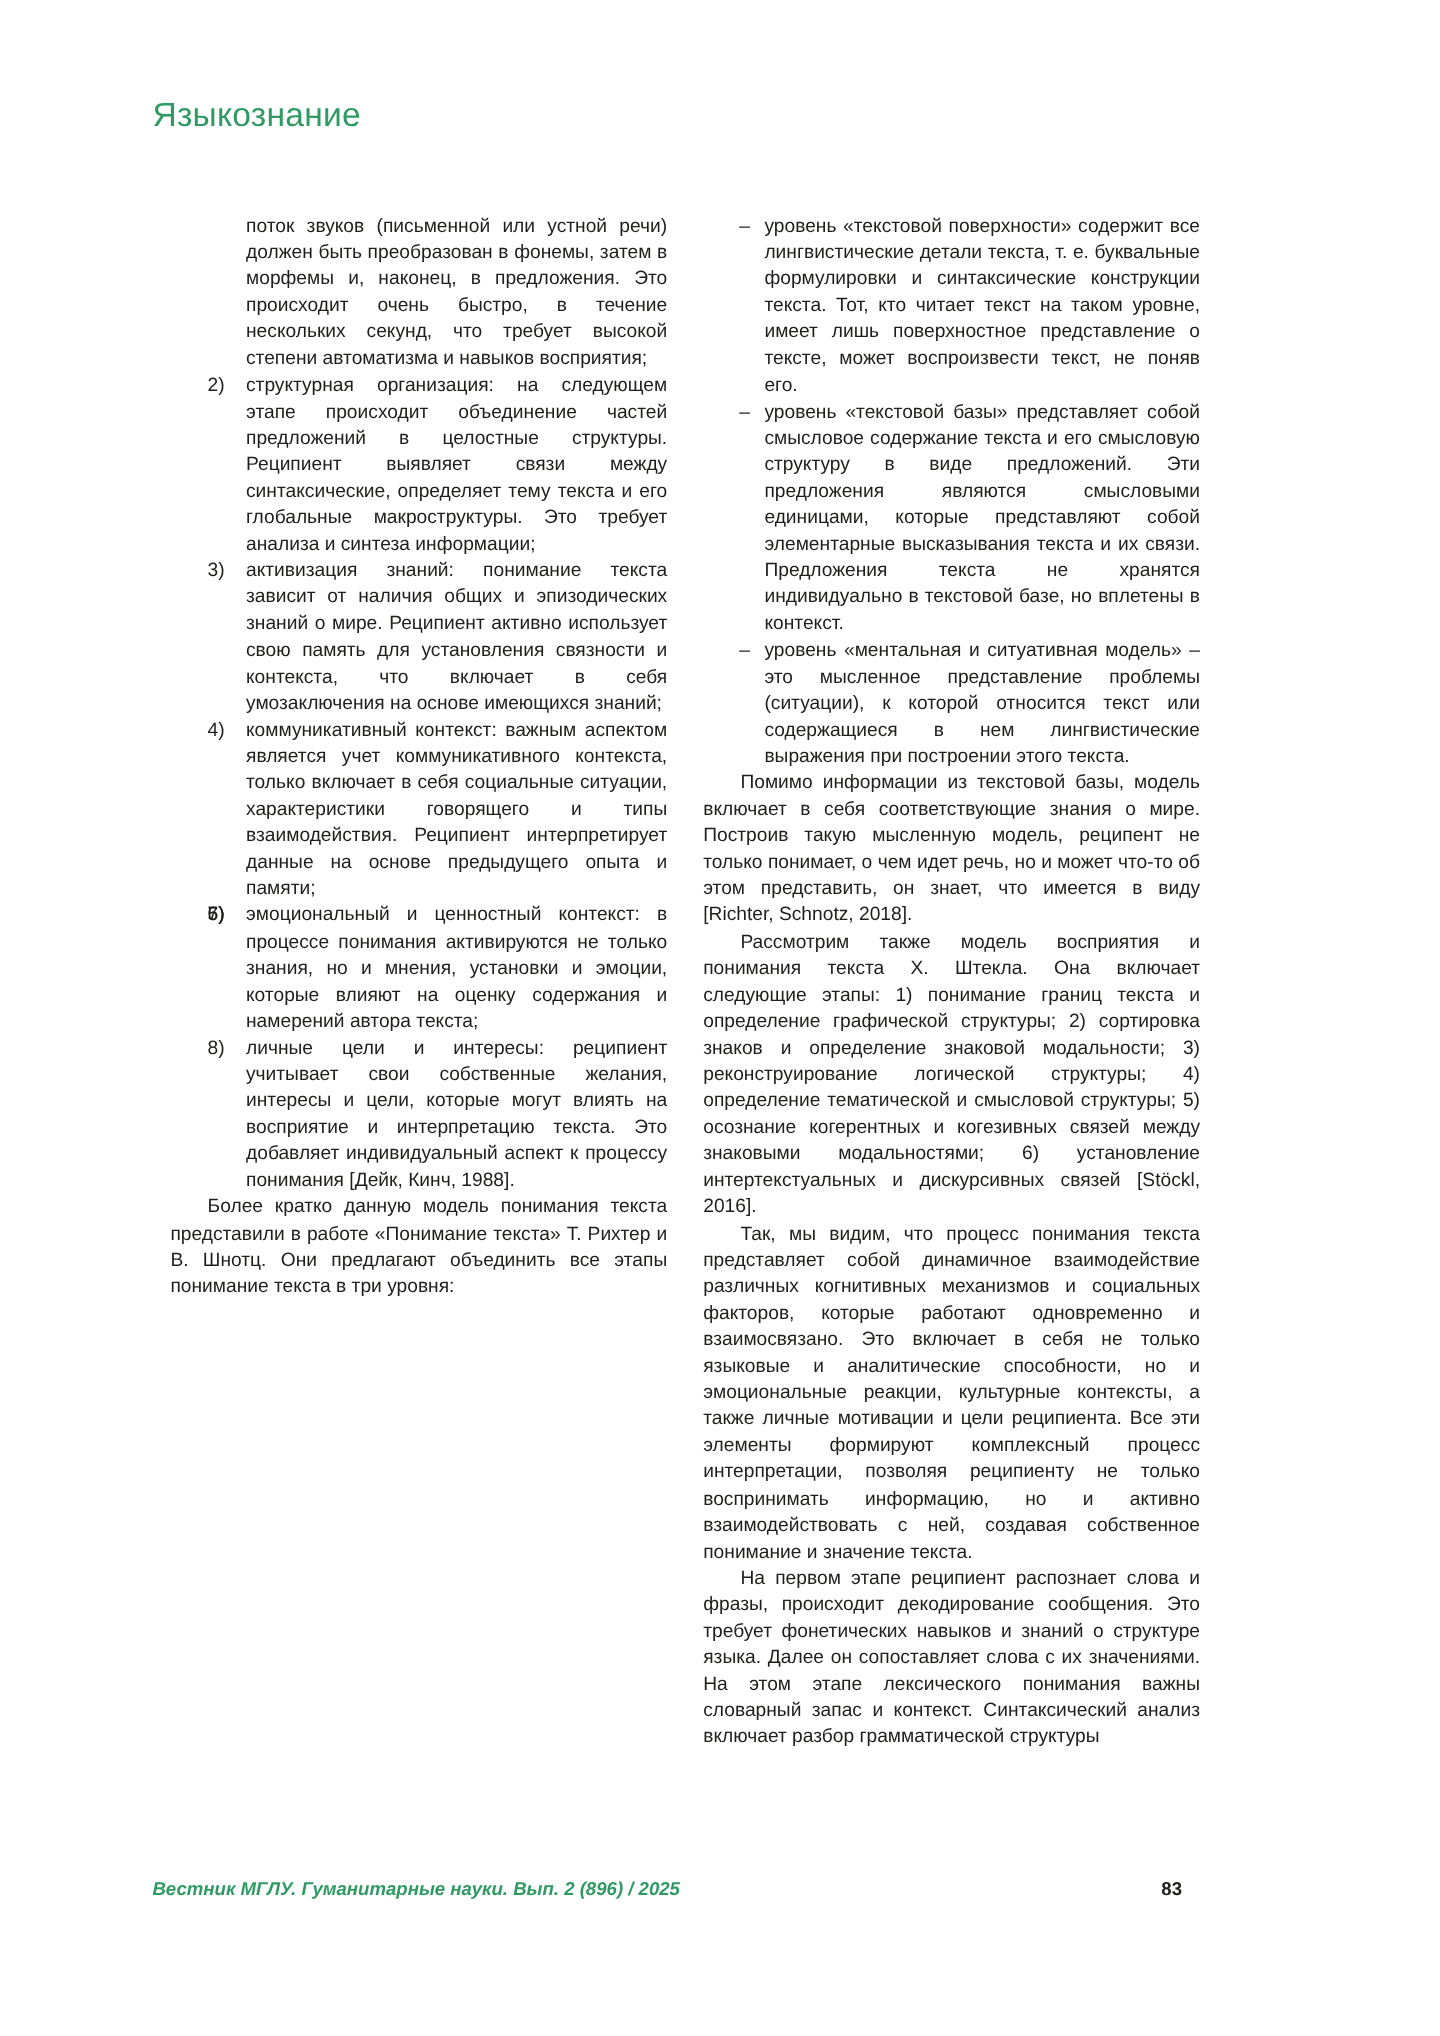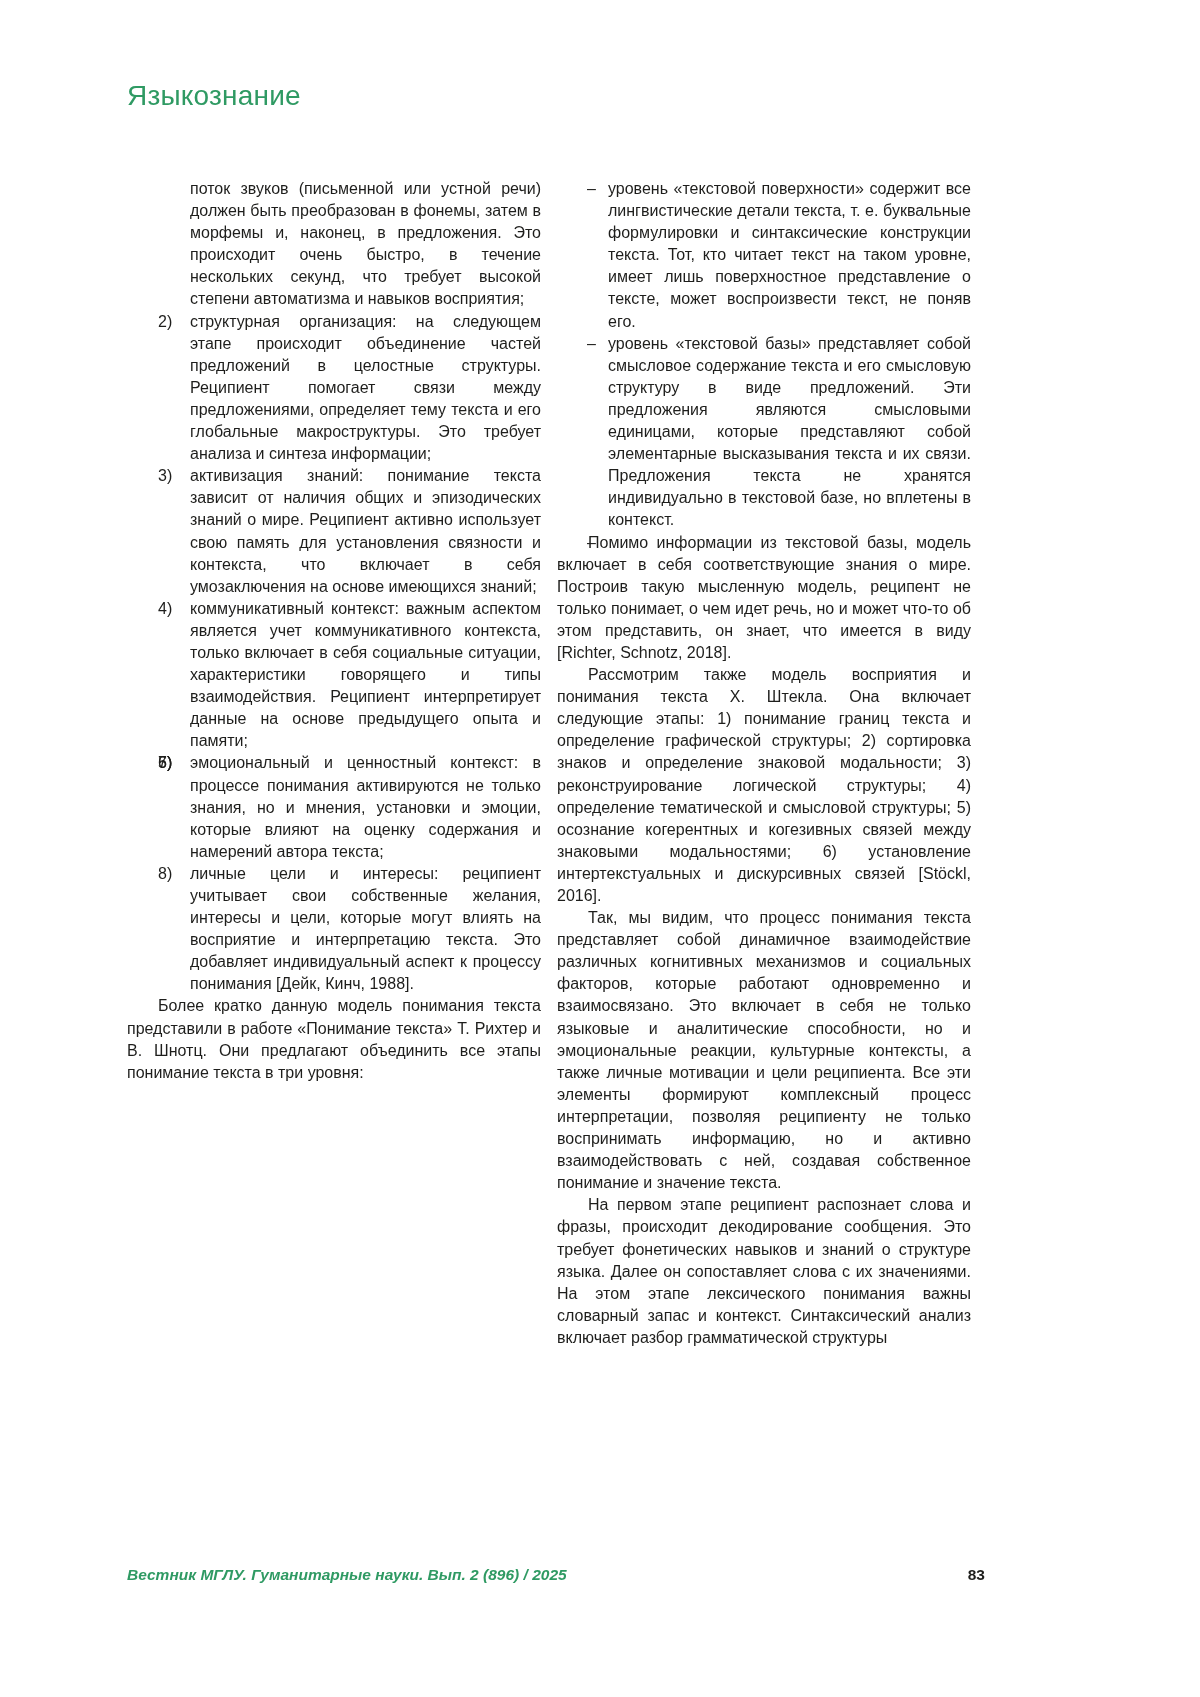--- a/index.html
+++ b/index.html
@@ -21,25 +21,25 @@
     left:127px;
     top:80px;
     margin:0;
     font-size:28px;
     font-weight:400;
     color:var(--accent);
     letter-spacing:0.2px;
   }
   .content{
     position:absolute;
-    left:127px;
+    left:142px;
     top:178px;
     width:858px;
     display:flex;
-    gap:16px;
+    gap:30px;
   }
   .col{
     width:414px;
     font-size:16px;
     line-height:22.1px;
     text-align:justify;
   }
   
   .list-item{
     position:relative;
@@ -98,21 +98,21 @@
 
   <div class="content">
 
     <div class="col">
       <div class="list-item">
         <span class="num"></span>
         <span class="item-text">поток звуков (письменной или устной речи) должен быть преобразован в фонемы, затем в морфемы и, наконец, в предложения. Это происходит очень быстро, в течение нескольких секунд, что требует высокой степени автоматизма и навыков восприятия;</span>
       </div>
       <div class="list-item">
         <span class="num">2)</span>
-        <span class="item-text">структурная организация: на следующем этапе происходит объединение частей предложений в целостные структуры. Реципиент помогает связи между предложениями, определяет тему текста и его глобальные макроструктуры. Это требует анализа и синтеза информации;</span>
+        <span class="item-text">структурная организация: на следующем этапе происходит объединение частей предложений в целостные структуры. Реципиент выявляет связи между синтаксические, определяет тему текста и его глобальные макроструктуры. Это требует анализа и синтеза информации;</span>
       </div>
       <div class="list-item">
         <span class="num">3)</span>
         <span class="item-text">активизация знаний: понимание текста зависит от наличия общих и эпизодических знаний о мире. Реципиент активно использует свою память для установления связности и контекста, что включает в себя умозаключения на основе имеющихся знаний;</span>
       </div>
       <div class="list-item">
         <span class="num">4)</span>
         <span class="item-text">коммуникативный контекст: важным аспектом является учет коммуникативного контекста, только включает в себя социальные ситуации, характеристики говорящего и типы взаимодействия. Реципиент интерпретирует данные на основе предыдущего опыта и памяти;</span>
       </div>
       <div class="list-item">
@@ -136,20 +136,21 @@
       <div class="bullet-item">
         <span class="dash">–</span>
         <span class="item-text">уровень «текстовой поверхности» содержит все лингвистические детали текста, т. е. буквальные формулировки и синтаксические конструкции текста. Тот, кто читает текст на таком уровне, имеет лишь поверхностное представление о тексте, может воспроизвести текст, не поняв его.</span>
       </div>
       <div class="bullet-item">
         <span class="dash">–</span>
         <span class="item-text">уровень «текстовой базы» представляет собой смысловое содержание текста и его смысловую структуру в виде предложений. Эти предложения являются смысловыми единицами, которые представляют собой элементарные высказывания текста и их связи. Предложения текста не хранятся индивидуально в текстовой базе, но вплетены в контекст.</span>
       </div>
       <div class="bullet-item">
         <span class="dash">–</span>
+        <span class="item-text">уровень «ментальная и ситуативная модель» – это мысленное представление проблемы (ситуации), к которой относится текст или содержащиеся в нем лингвистические выражения при построении этого текста.</span>
       </div>
       <p class="para">Помимо информации из текстовой базы, модель включает в себя соответствующие знания о мире. Построив такую мысленную модель, реципент не только понимает, о чем идет речь, но и может что-то об этом представить, он знает, что имеется в виду [Richter, Schnotz, 2018].</p>
       <p class="para">Рассмотрим также модель восприятия и понимания текста Х. Штекла. Она включает следующие этапы: 1) понимание границ текста и определение графической структуры; 2) сортировка знаков и определение знаковой модальности; 3) реконструирование логической структуры; 4) определение тематической и смысловой структуры; 5) осознание когерентных и когезивных связей между знаковыми модальностями; 6) установление интертекстуальных и дискурсивных связей [Stöckl, 2016].</p>
       <p class="para">Так, мы видим, что процесс понимания текста представляет собой динамичное взаимодействие различных когнитивных механизмов и социальных факторов, которые работают одновременно и взаимосвязано. Это включает в себя не только языковые и аналитические способности, но и эмоциональные реакции, культурные контексты, а также личные мотивации и цели реципиента. Все эти элементы формируют комплексный процесс интерпретации, позволяя реципиенту не только воспринимать информацию, но и активно взаимодействовать с ней, создавая собственное понимание и значение текста.</p>
       <p class="para">На первом этапе реципиент распознает слова и фразы, происходит декодирование сообщения. Это требует фонетических навыков и знаний о структуре языка. Далее он сопоставляет слова с их значениями. На этом этапе лексического понимания важны словарный запас и контекст. Синтаксический анализ включает разбор грамматической структуры</p>
     </div>
 
   </div>
 
   <div class="footer">

